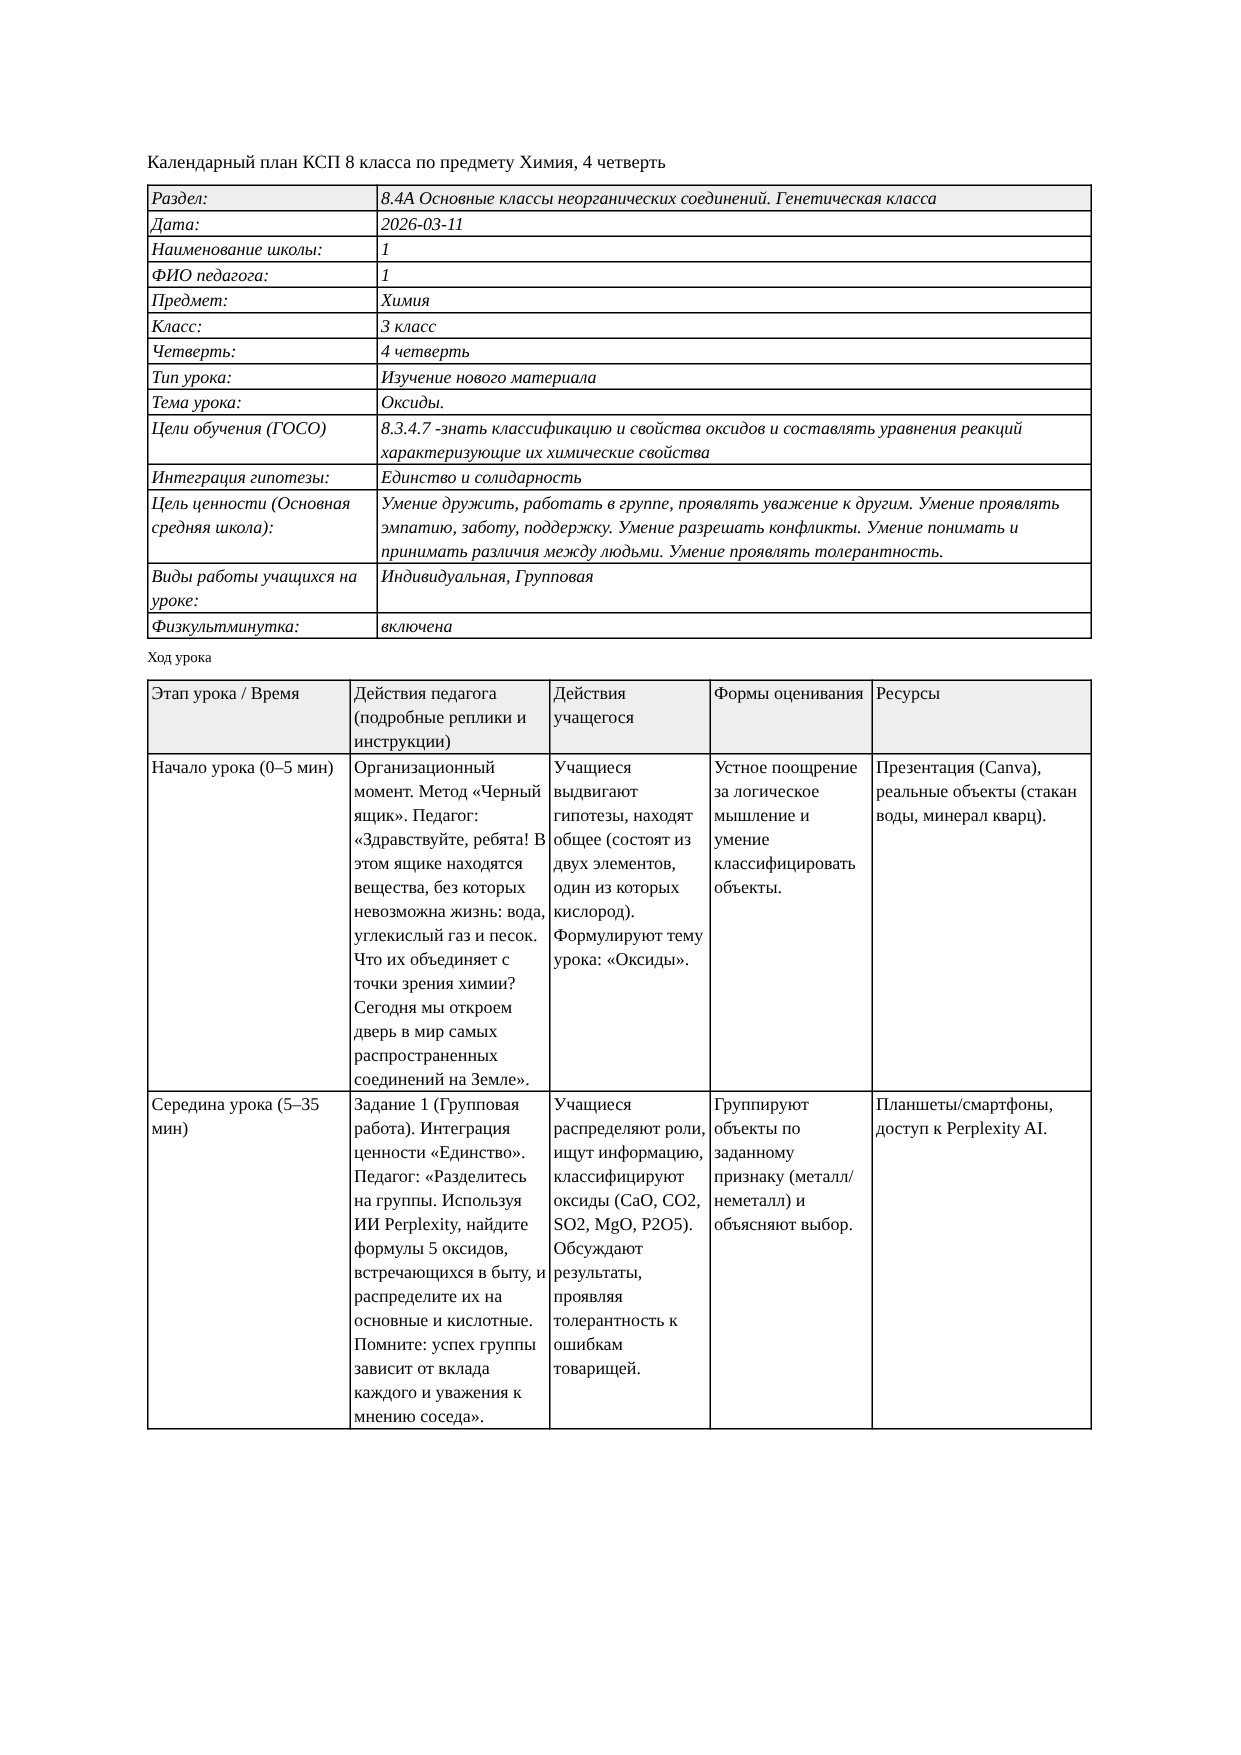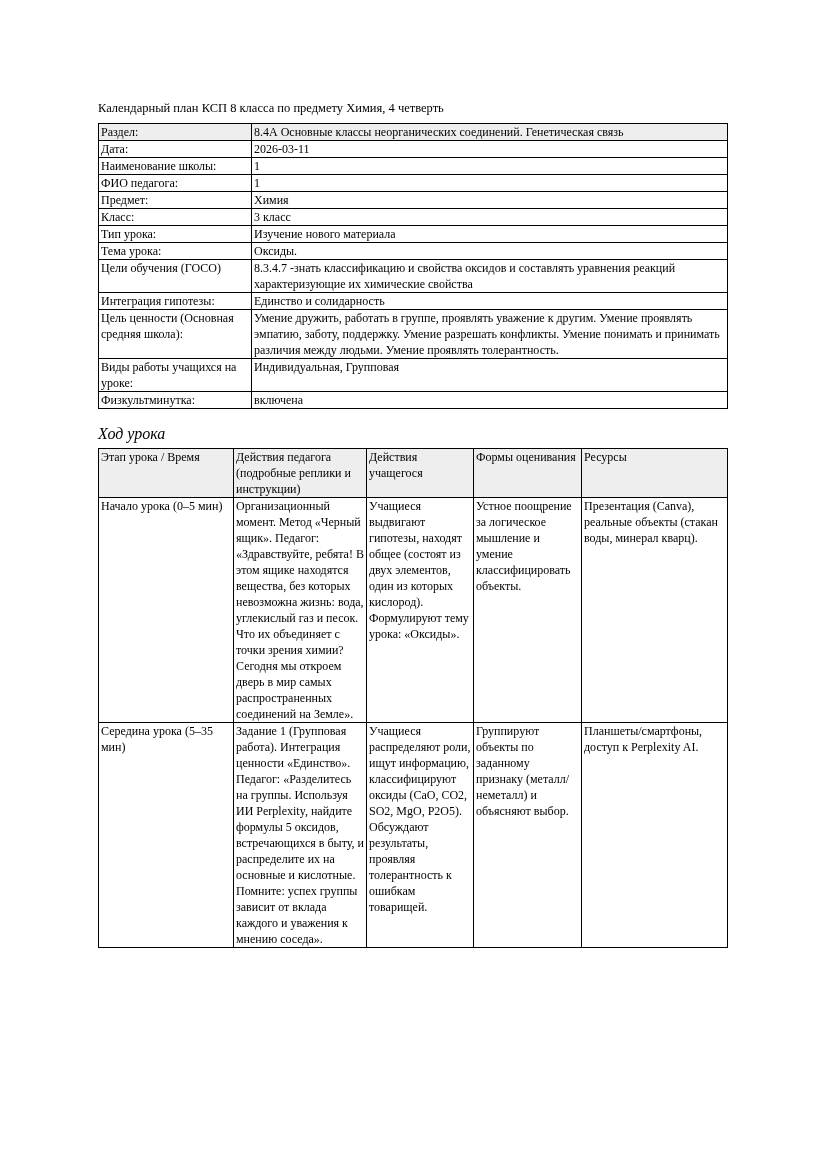--- a/index.html
+++ b/index.html
@@ -40,63 +40,66 @@
     font-weight: normal;
     font-size: 12px;
     line-height: 16px;
     overflow-wrap: break-word;
   }
   tr.hl td, thead th {
     background: #eeeeee;
   }
   .section-heading {
     margin: 1px 0 6px 0;
-    font-size: 16px;
+    font-size: 10px;
     line-height: 16px;
-    font-style: italic;
   }
-  .kv-table { margin-bottom: 17px; }
+  .kv-table { margin-bottom: 5px; font-style: italic; }
   .flow-table { margin-top: 0; }
 </style>
 </head>
 <body>
 
 <div class="page">
 
   <div class="doc-title">Календарный план КСП 8 класса по предмету Химия, 4 четверть</div>
 
   <table class="kv-table">
     <colgroup>
       <col style="width:153px">
       <col style="width:476px">
     </colgroup>
     <tbody>
       <tr class="hl">
         <td>Раздел:</td>
-        <td>8.4А Основные классы неорганических соединений. Генетическая связь</td>
+        <td>8.4А Основные классы неорганических соединений. Генетическая класса</td>
       </tr>
       <tr>
         <td>Дата:</td>
         <td>2026-03-11</td>
       </tr>
       <tr>
         <td>Наименование школы:</td>
         <td>1</td>
       </tr>
       <tr>
         <td>ФИО педагога:</td>
         <td>1</td>
       </tr>
       <tr>
         <td>Предмет:</td>
         <td>Химия</td>
       </tr>
       <tr>
         <td>Класс:</td>
         <td>3 класс</td>
+      </tr>
+      <tr>
+        <td>Четверть:</td>
+        <td>4 четверть</td>
       </tr>
       <tr>
         <td>Тип урока:</td>
         <td>Изучение нового материала</td>
       </tr>
       <tr>
         <td>Тема урока:</td>
         <td>Оксиды.</td>
       </tr>
       <tr>

